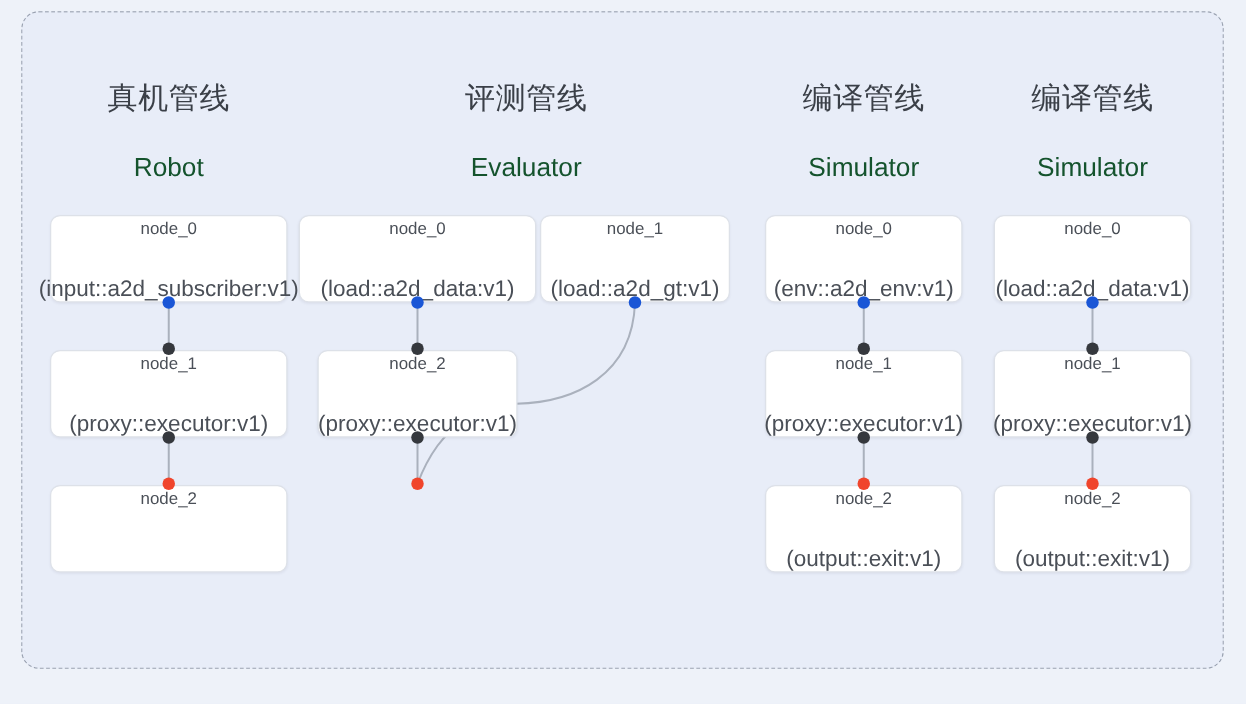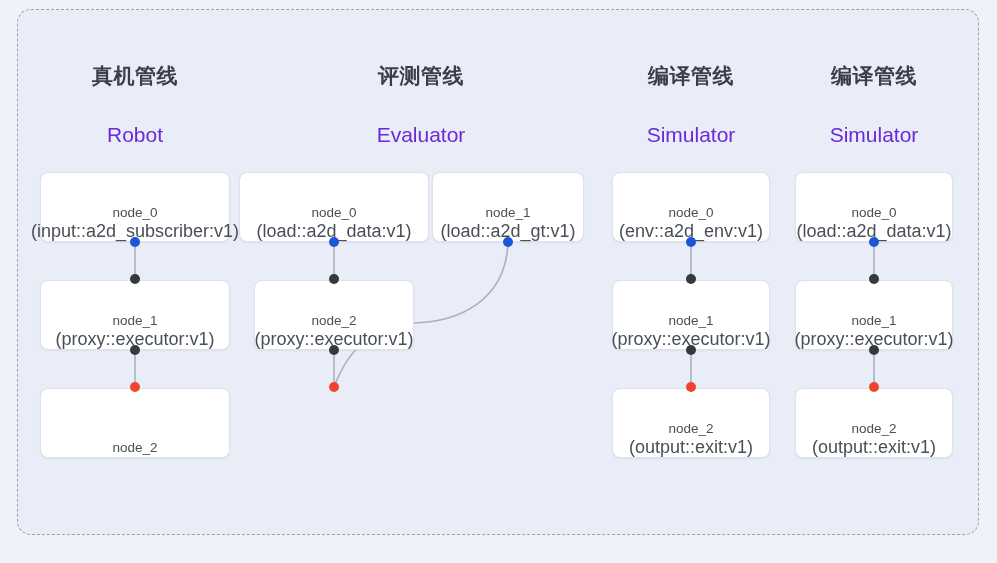--- a/index.html
+++ b/index.html
@@ -40,45 +40,45 @@
   }
   .column {
     position: absolute;
     top: 0;
     text-align: center;
   }
   .col-title-cn {
     position: absolute;
     width: 100%;
     top: 62px;
-    font-size: 21px;
-    font-weight: bold;
+    font-size: 24px;
+    font-weight: normal;
     color: #3a3f47;
     letter-spacing: 0.5px;
     white-space: nowrap;
   }
   .col-title-en {
     position: absolute;
     width: 100%;
     top: 123px;
     font-size: 21px;
-    color: #6d28d9;
+    color: #14532d;
     white-space: nowrap;
   }
   .node {
     position: absolute;
     box-sizing: border-box;
     background: #ffffff;
     border: 1px solid #dde1e8;
     border-radius: 8px;
     box-shadow: 0 1px 2px rgba(30, 40, 70, 0.06);
     display: flex;
     flex-direction: column;
     align-items: center;
-    justify-content: flex-end;
+    justify-content: space-between;
     color: #4a4f57;
   }
   .node-name {
     font-size: 13.5px;
     line-height: 19px;
     color: #4a4f57;
   }
   .node-type {
     font-size: 18px;
     line-height: 19px;

